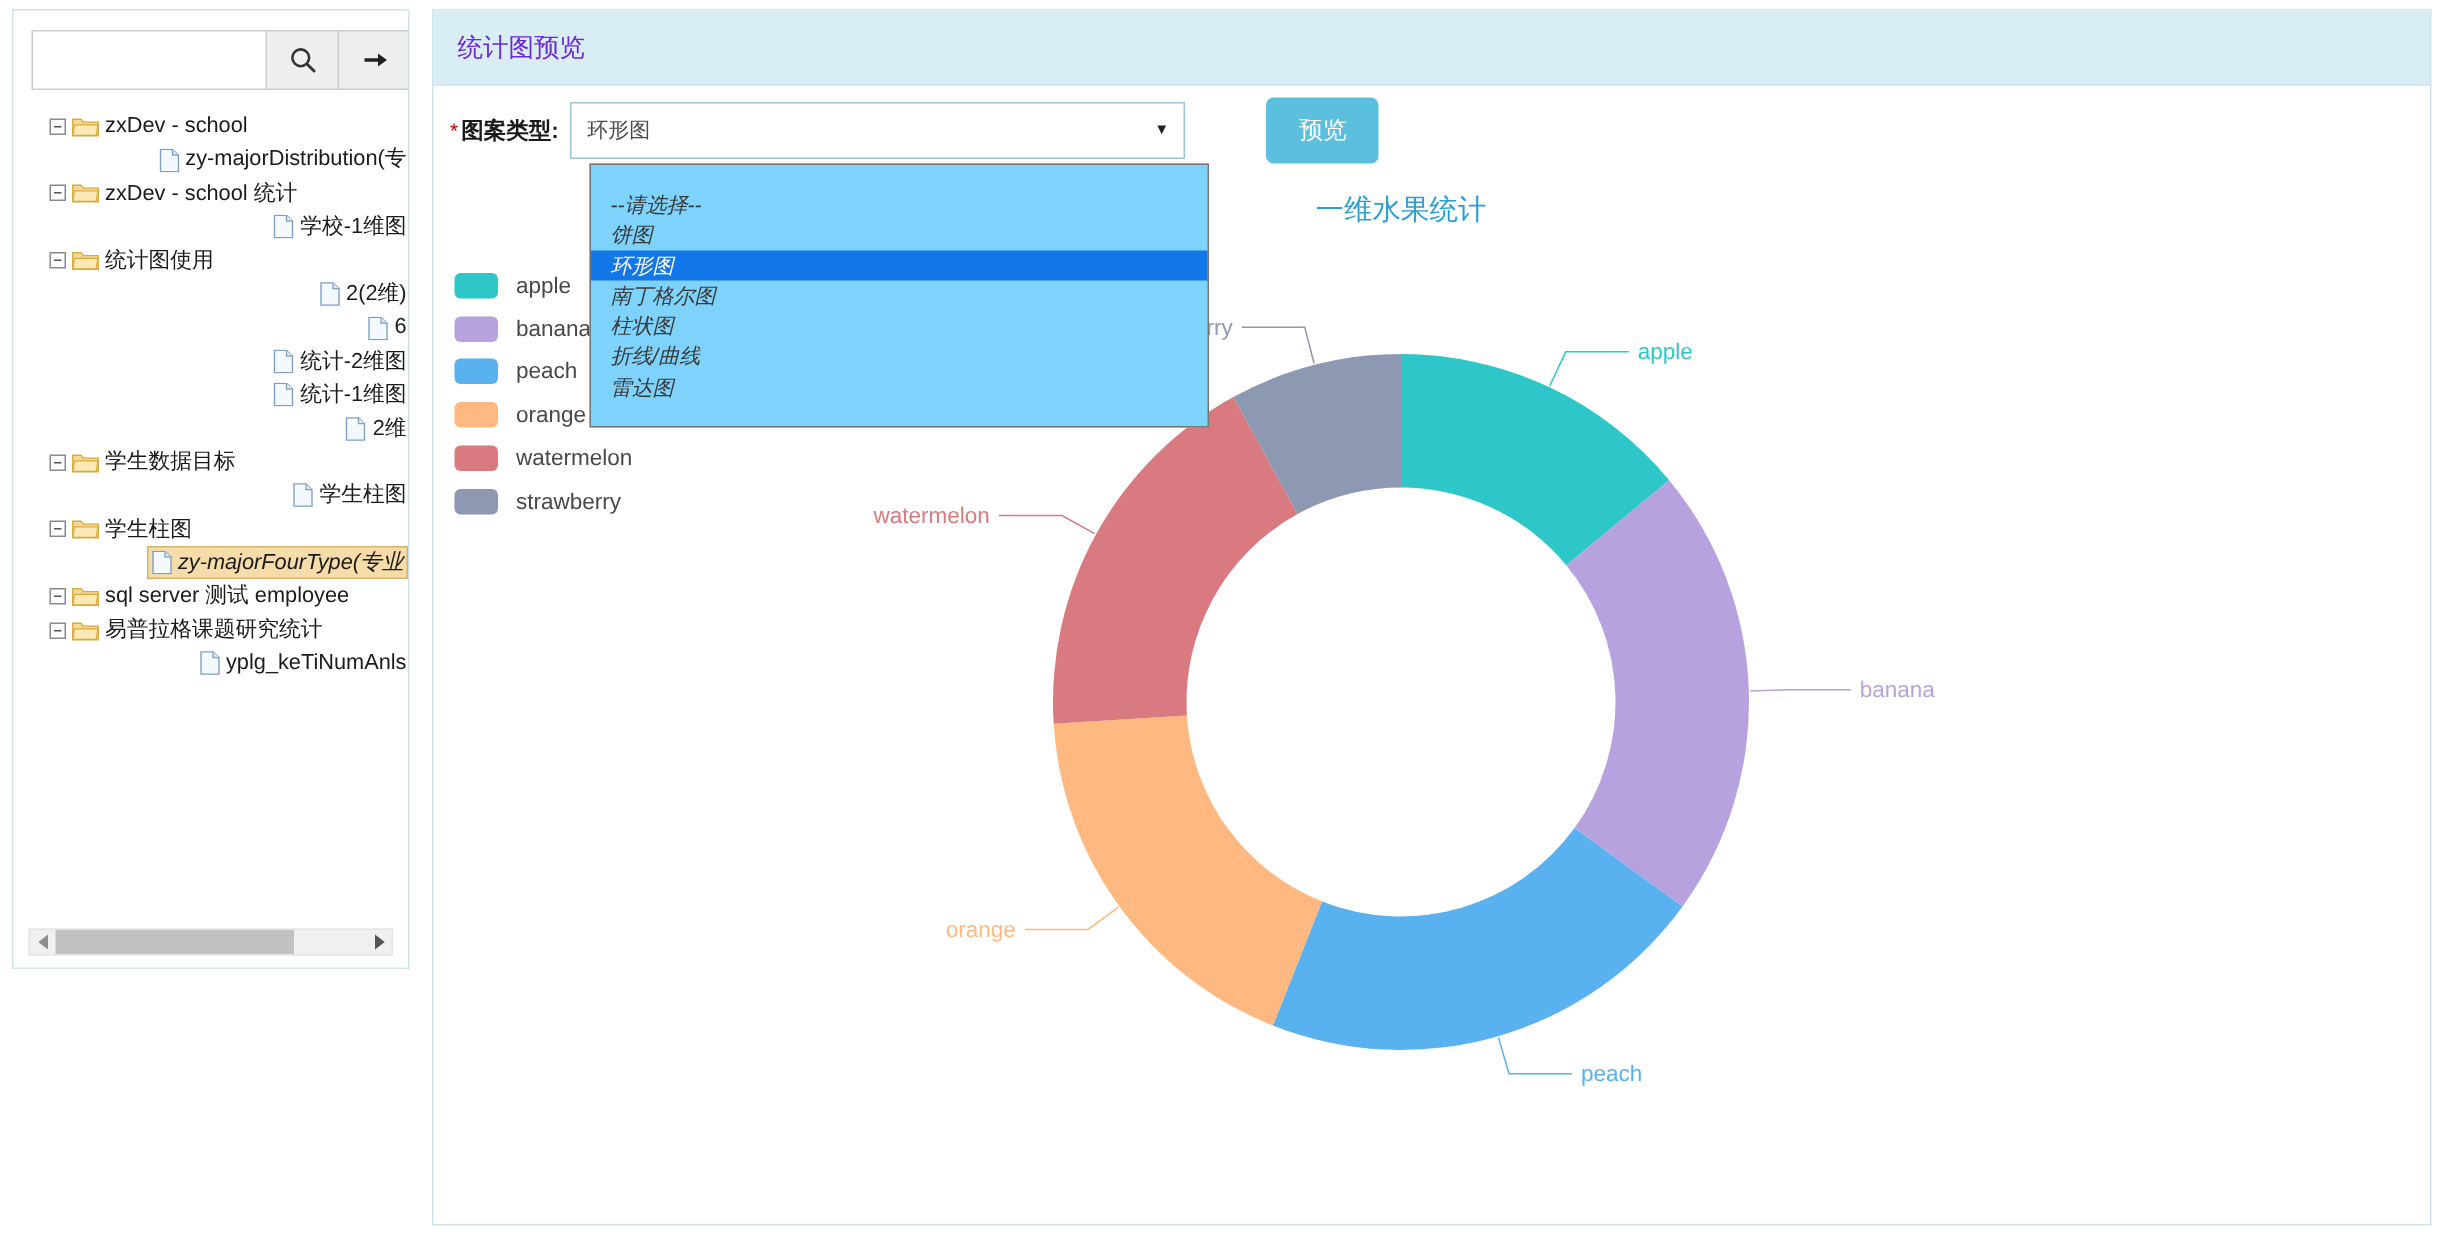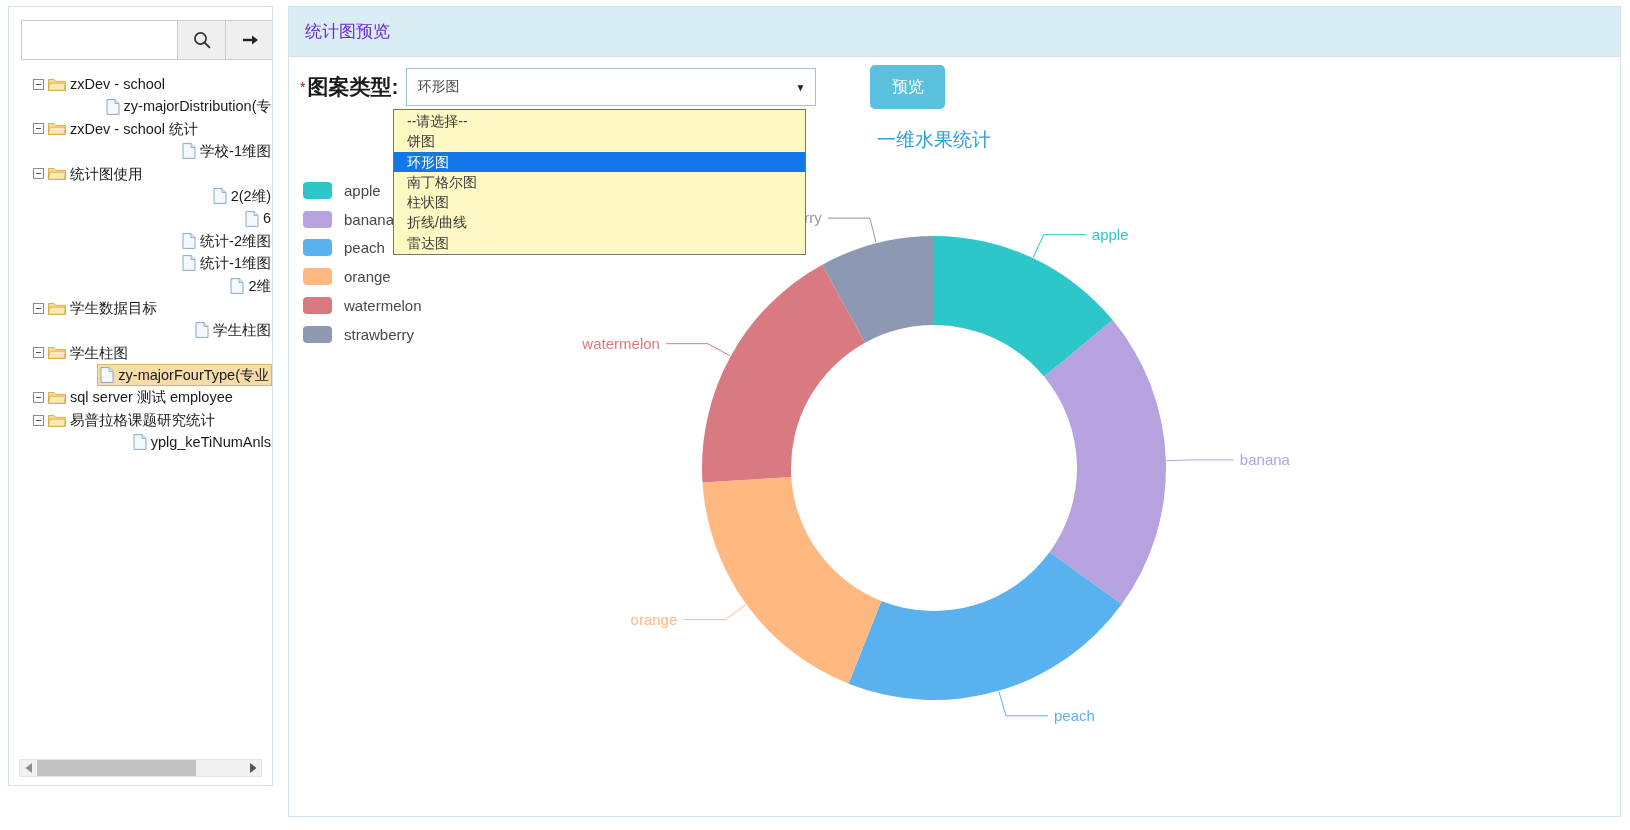--- a/index.html
+++ b/index.html
@@ -15,21 +15,21 @@
     overflow: hidden;
     background: #ffffff;
   }
 
   
   .tree-panel {
     position: absolute;
     left: 8px;
     top: 6px;
     width: 265px;
-    height: 780px;
+    height: 640px;
     border: 1px solid #cfe3ee;
     background: #ffffff;
     box-sizing: border-box;
     overflow: hidden;
   }
   .search-row {
     position: absolute;
     left: 12px;
     top: 13px;
     display: flex;
@@ -118,20 +118,21 @@
     margin-right: 4px;
   }
   .tlabel { color: #1b1b1b; }
   .level0 { padding-left: 24px; }
   .level1 { padding-left: 55px; justify-content: space-between; }
   .tnode.selected .tlabel-wrap {
     background: #f5dca8;
     border: 1px solid #d9b46a;
     padding: 0 2px;
     margin-left: -2px;
+    font-style: italic;
   }
   .tlabel-wrap {
     display: flex;
     align-items: center;
     border: 1px solid transparent;
     height: 20px;
   }
 
   .hscroll {
     position: absolute;
@@ -201,21 +202,21 @@
     padding-left: 11px;
     box-sizing: border-box;
   }
   .req-star {
     color: #cc0000;
     font-size: 14px;
     margin-right: 2px;
     line-height: 1;
   }
   .field-label {
-    font-size: 21px;
+    font-size: 15px;
     font-weight: bold;
     color: #1a1a1a;
     margin-right: 8px;
   }
   .select-box {
     position: relative;
     width: 410px;
     height: 38px;
     border: 1px solid #9dc3da;
     background: #ffffff;
@@ -247,25 +248,26 @@
     cursor: pointer;
     font-family: "Liberation Sans", sans-serif;
   }
 
   
   .dropdown {
     position: absolute;
     left: 104px;
     top: 102px;
     width: 413px;
-    background: #fef9c3;
+    background: #7dd3fc;
     border: 1px solid #767676;
     box-sizing: border-box;
     z-index: 40;
-    padding: 1px 0;
+    padding: 16px 0;
+    font-style: italic;
   }
   .dd-item {
     height: 20.3px;
     line-height: 20.3px;
     padding-left: 13px;
     font-size: 14px;
     color: #3a3a3a;
     cursor: pointer;
     white-space: nowrap;
   }

